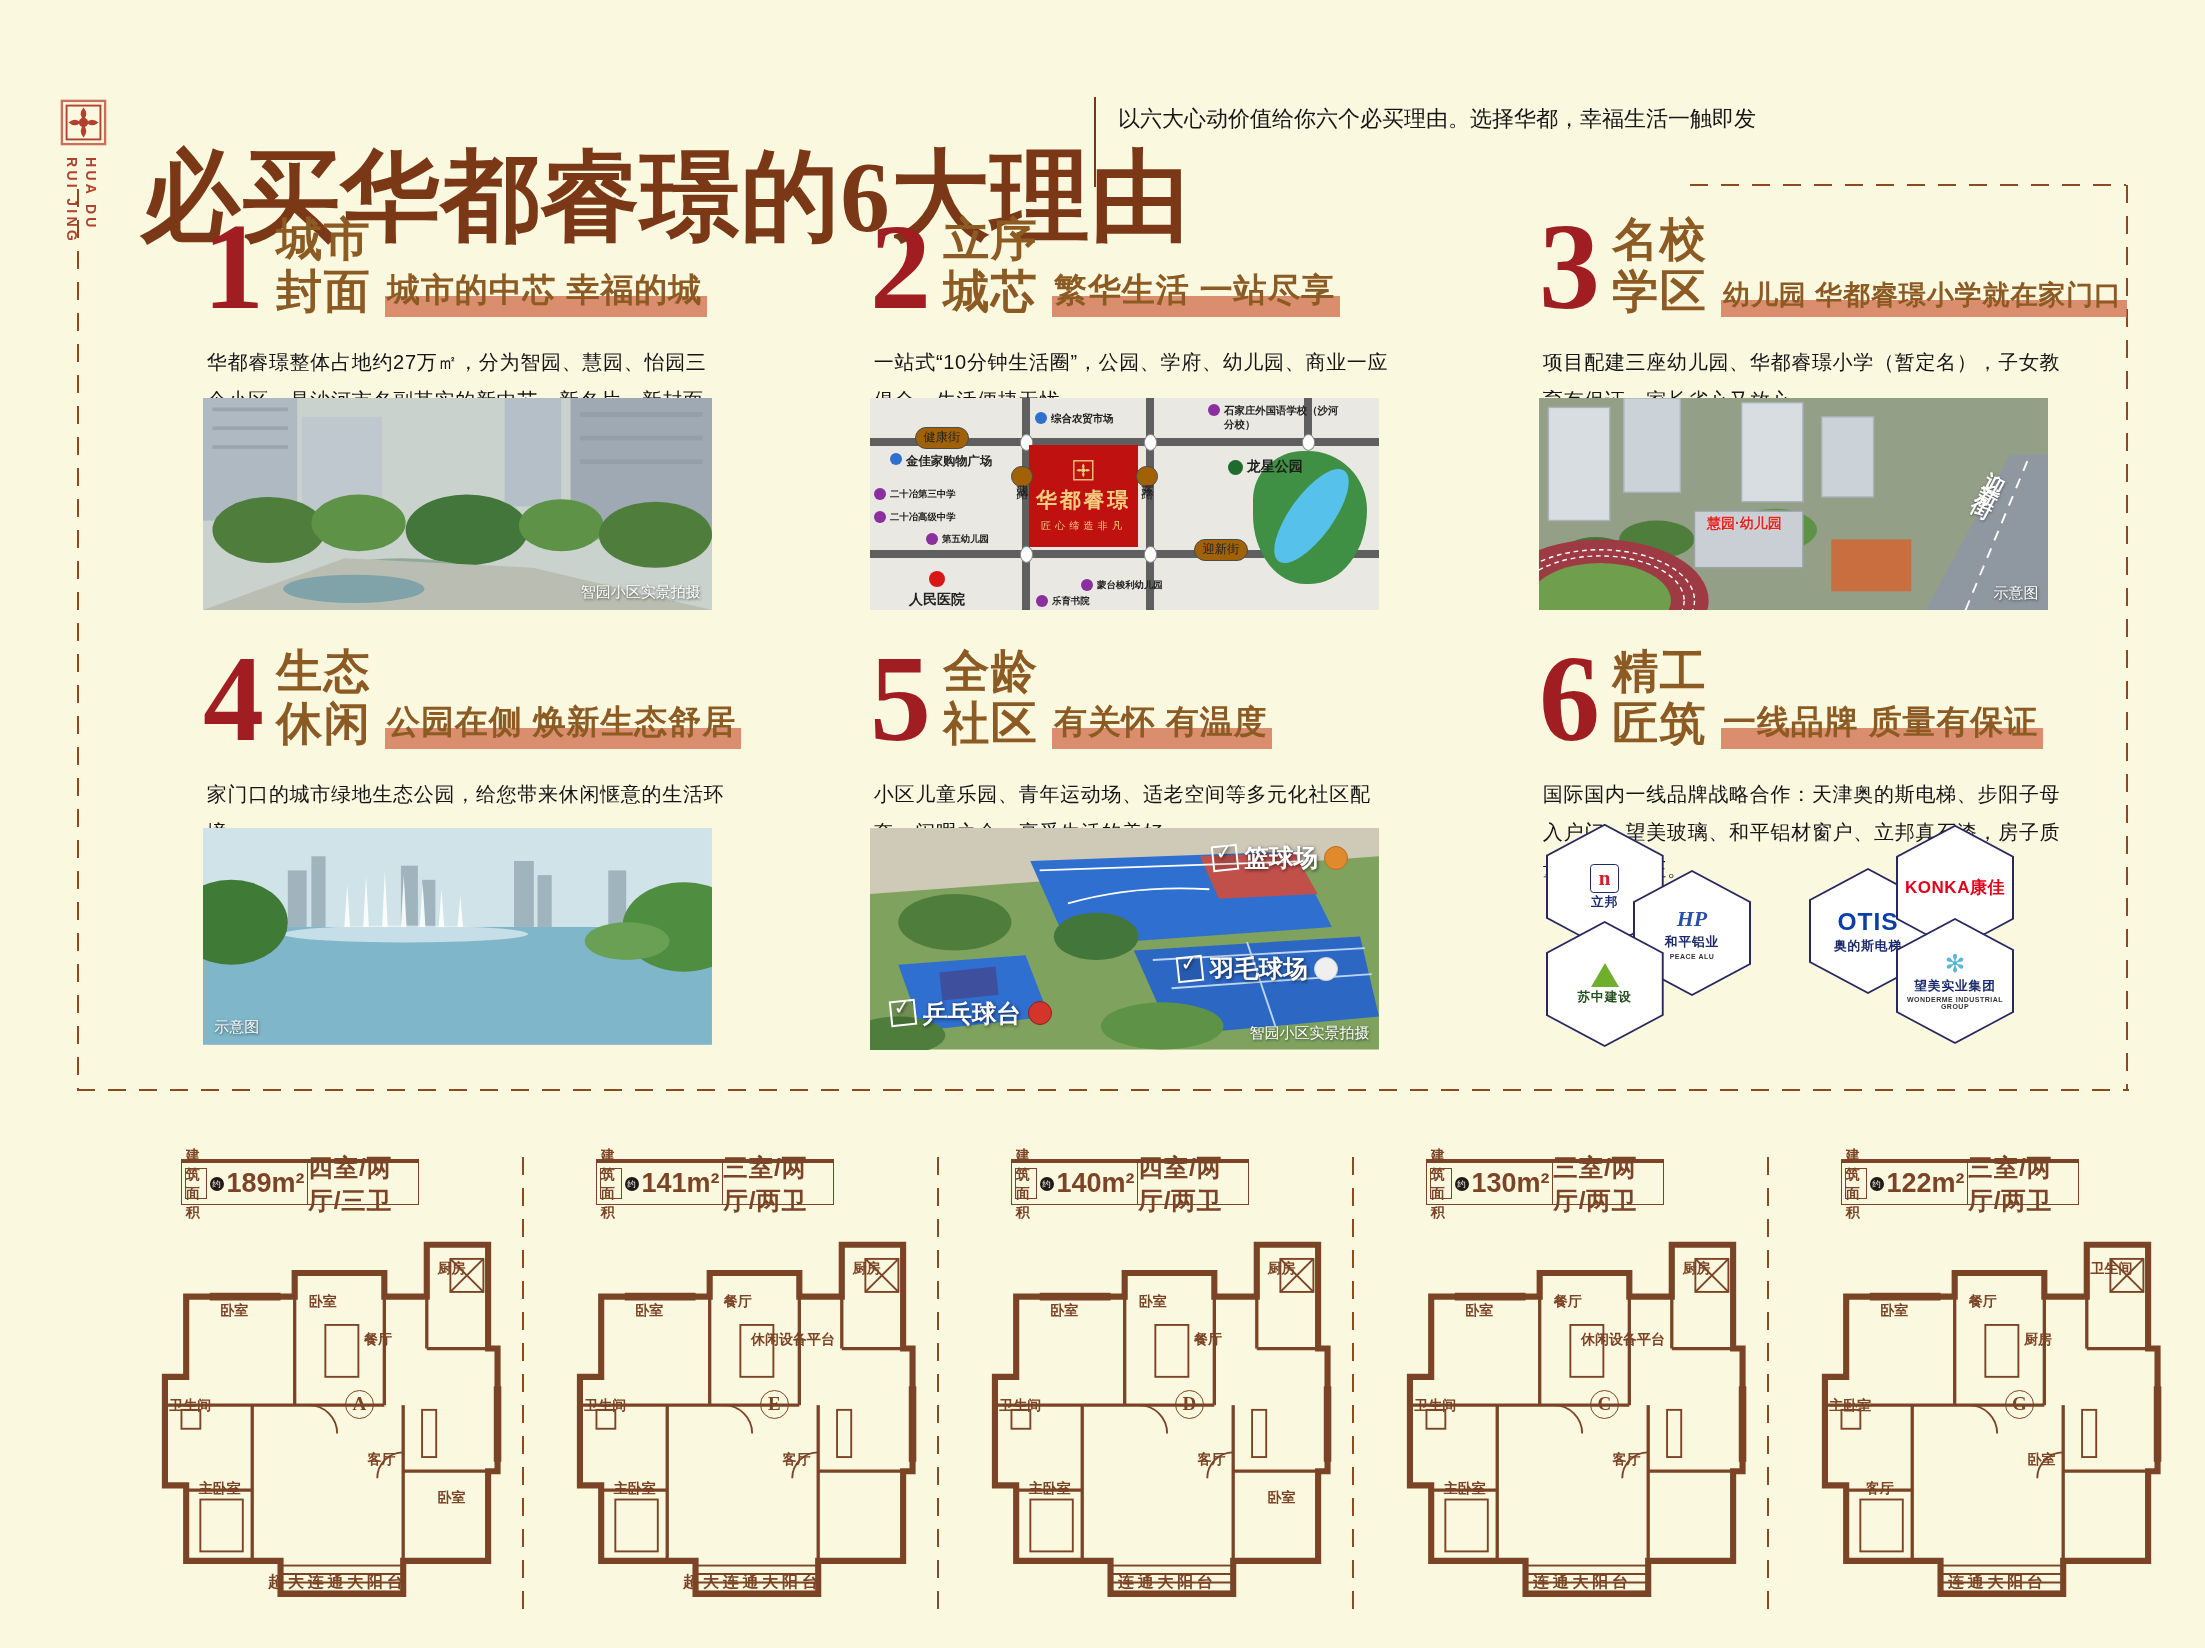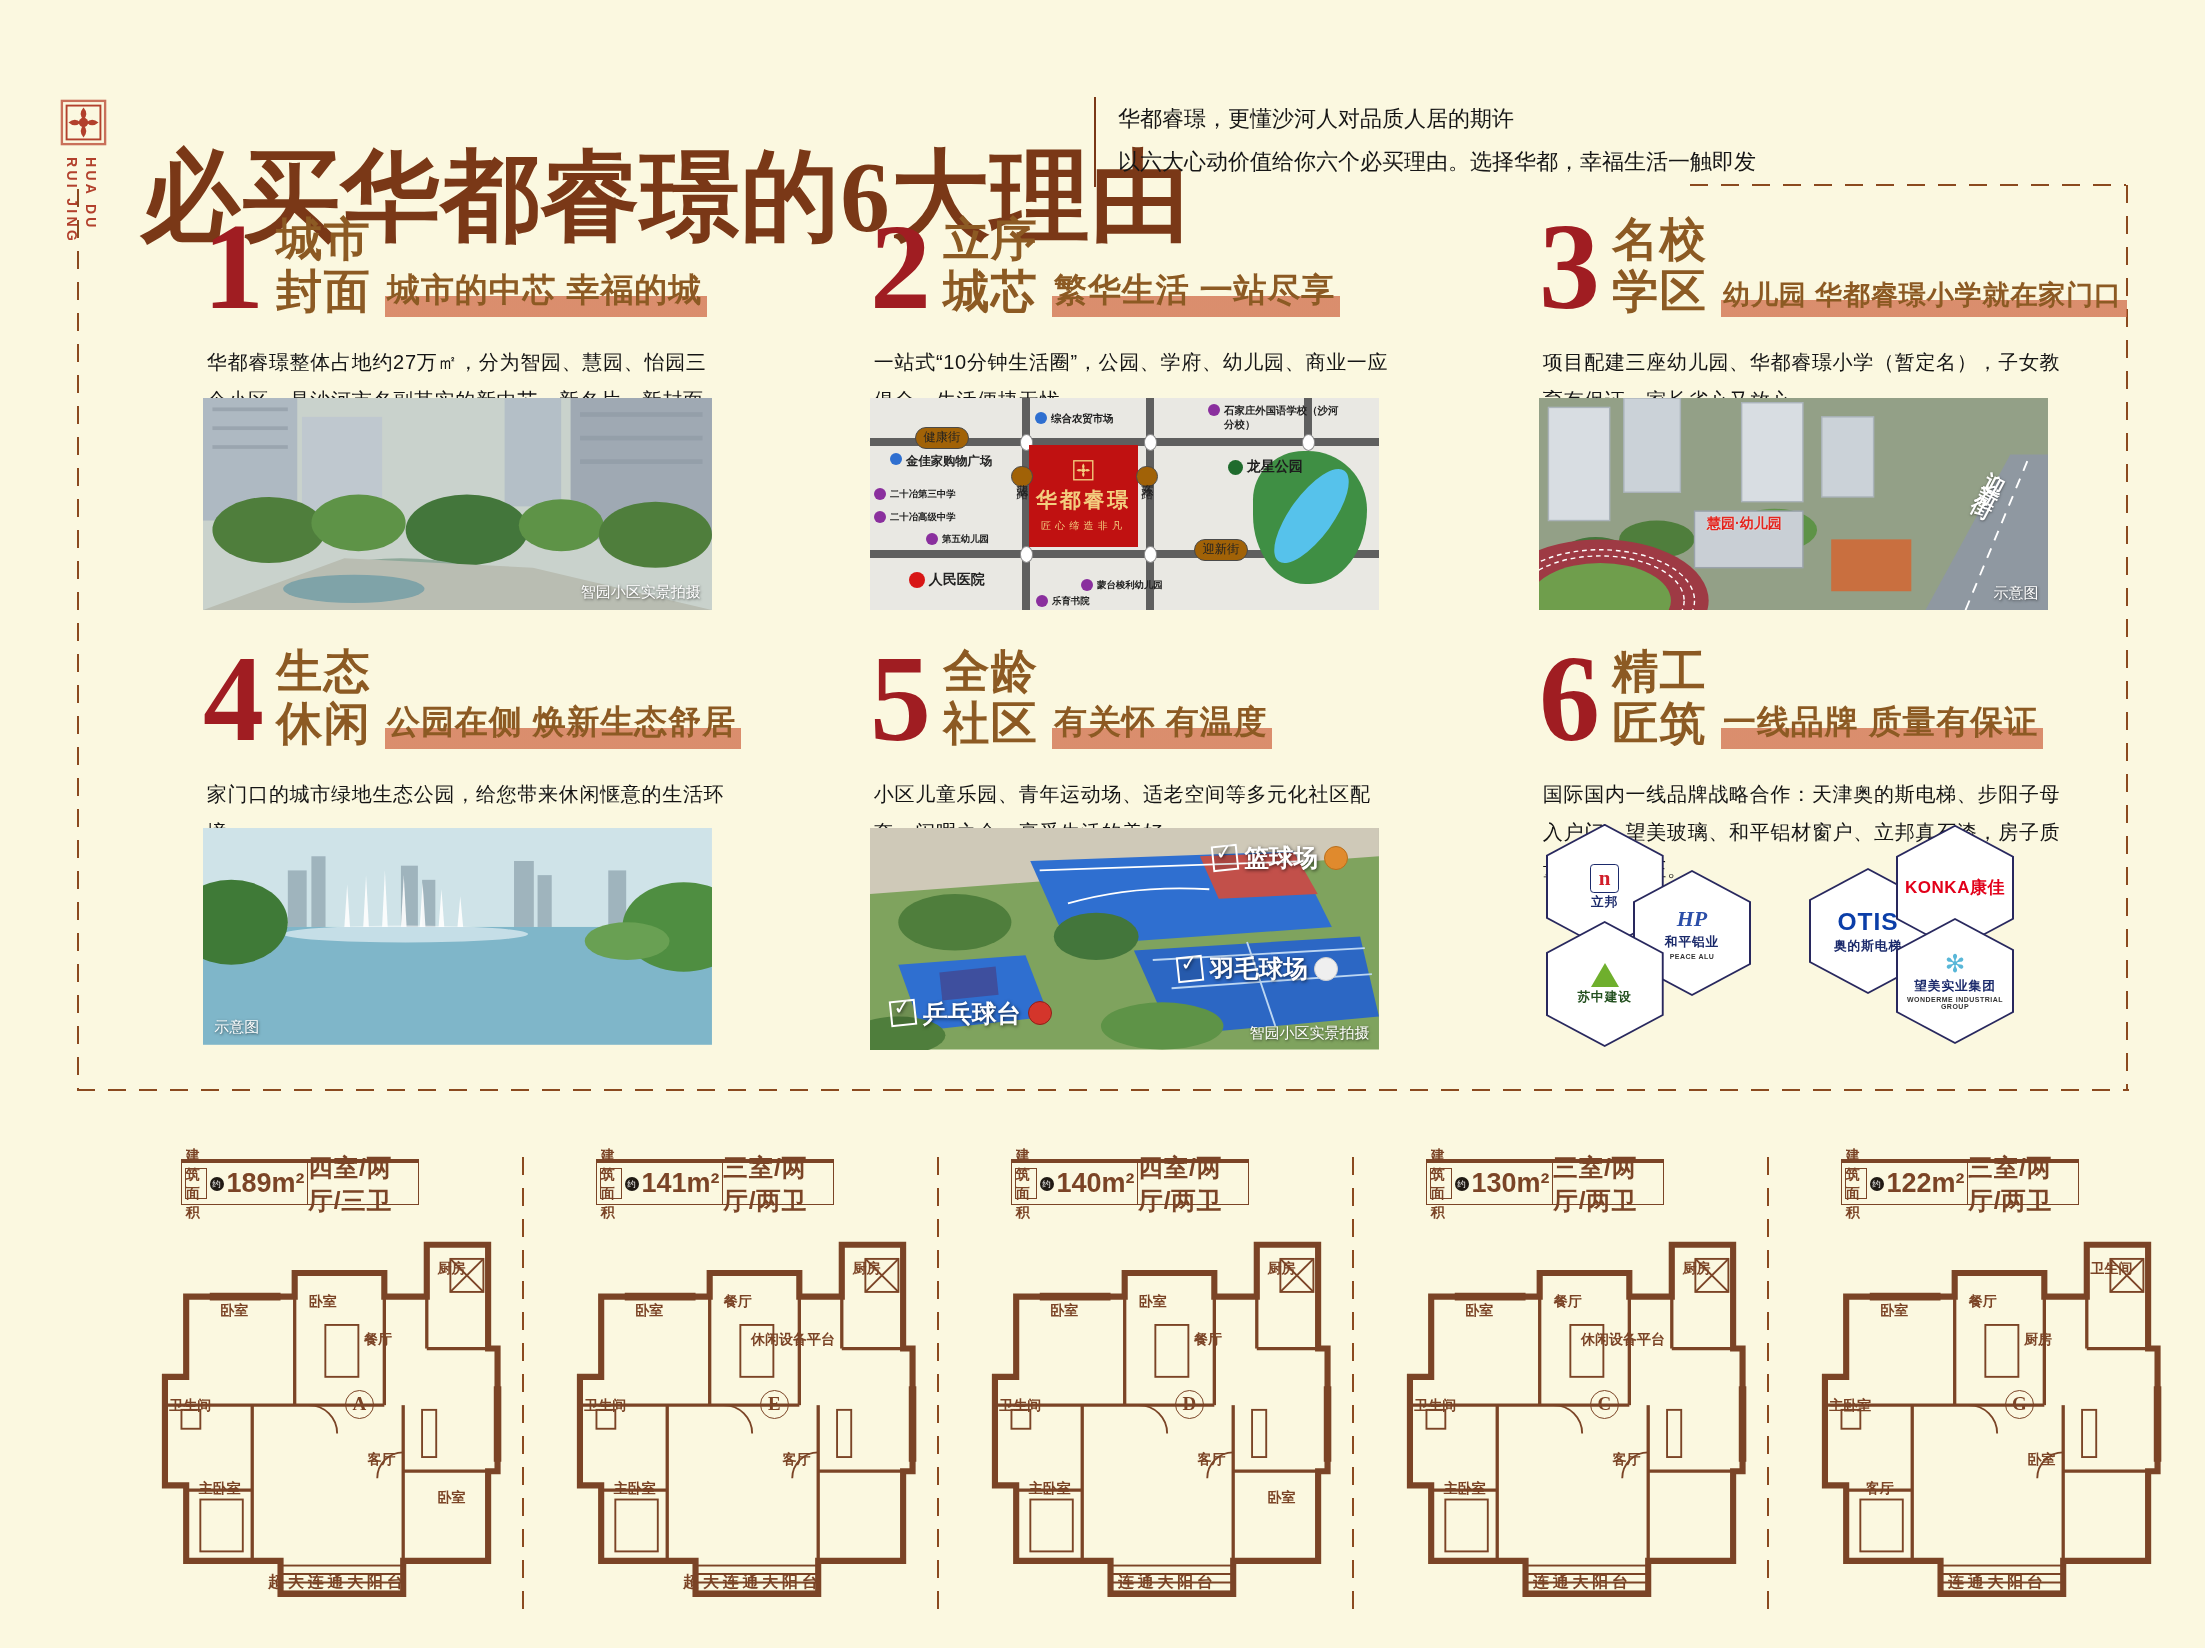--- a/index.html
+++ b/index.html
@@ -65,21 +65,21 @@
   .poi:nth-of-type(1) .poi-ico,.poi:nth-of-type(3) .poi-ico{background:#2F6FD0;}
   .poi:nth-of-type(2) .poi-ico,.poi:nth-of-type(4) .poi-ico,.poi:nth-of-type(5) .poi-ico,
   .poi:nth-of-type(6) .poi-ico,.poi:nth-of-type(8) .poi-ico,.poi:nth-of-type(9) .poi-ico{background:#8A2F9E;}
   .poi:nth-of-type(7) .poi-ico{background:#D81616;width:16px;height:16px;font-size:12.3px;line-height:16px;}
   .poi:nth-of-type(1){left:165px;top:14px;}
   .poi:nth-of-type(2){left:338px;top:5.7px;width:132px;}
   .poi:nth-of-type(3){left:20px;top:55px;font-size:12.3px;}
   .poi:nth-of-type(4){left:3.8px;top:90px;font-size:9.4px;}
   .poi:nth-of-type(5){left:3.8px;top:113px;font-size:9.4px;}
   .poi:nth-of-type(6){left:56px;top:135px;font-size:9.4px;}
-  .poi:nth-of-type(7){left:39px;top:173px;font-size:14px;font-weight:800;align-items:center;}
+  .poi:nth-of-type(7){left:39px;top:173px;font-size:14px;font-weight:800;align-items:center;flex-direction:column;}
   .poi:nth-of-type(8){left:211px;top:181px;font-size:9.4px;}
   .poi:nth-of-type(9){left:166px;top:197px;font-size:9.4px;}
 
   
   .court-label{position:absolute;display:flex;align-items:center;gap:6.6px;color:#fff;font-size:24.5px;font-weight:800;
     text-shadow:0.9px 0.9px 3.8px rgba(0,0,0,.7);z-index:5;}
   .cb{display:inline-block;width:22px;height:22px;border:2.4px solid #fff;transform:rotate(-6deg);position:relative;
     background:rgba(0,0,0,.12);}
   .cb::after{content:"✓";position:absolute;left:1.9px;top:-7.5px;font-size:21px;color:#fff;}
   .ball{width:22px;height:22px;border-radius:50%;display:inline-block;}
@@ -161,21 +161,20 @@
         <path d="M18 50 q14 -12 26 0 q-12 12 -26 0z"></path>
         <path d="M82 50 q-14 -12 -26 0 q12 12 26 0z"></path>
       </g>
     </svg>
   </div>
   <div class="logo-en"><span>HUA DU</span><br><span>RUI JING</span></div>
 
   <h1 class="main-title">必买华都睿璟的6大理由</h1>
   <div class="title-divider"></div>
   <div class="subtitle">
-    <div>华都睿璟，更懂沙河人对品质人居的期许</div>
     <div>以六大心动价值给你六个必买理由。选择华都，幸福生活一触即发</div>
   </div>
 
   <div class="dash-v frame-left"></div>
   <div class="dash-v frame-right"></div>
   <div class="dash-h frame-bottom"></div>
   <div class="dash-h frame-top"></div>
 
   <div class="sec" style="left:203px;top:214px;">
     <div class="sec-headrow">

